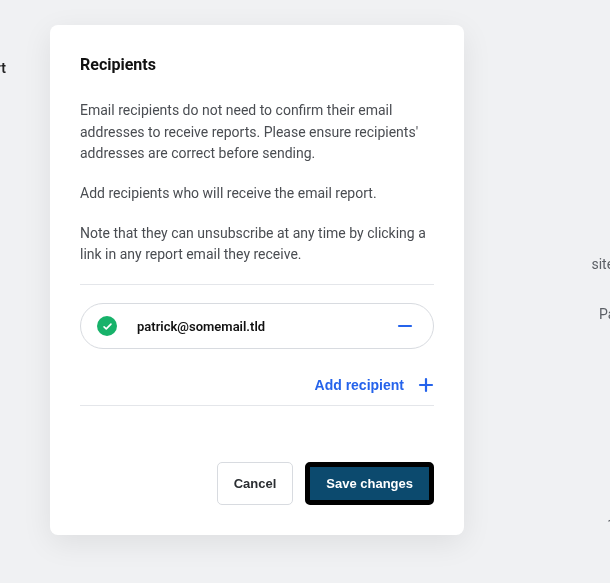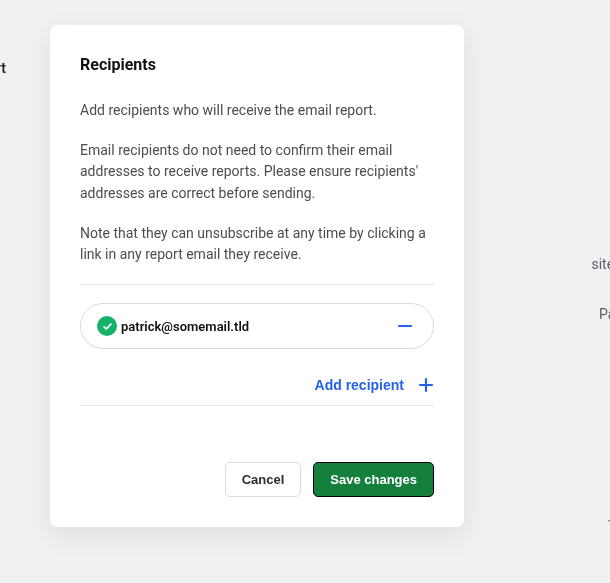--- a/index.html
+++ b/index.html
@@ -48,21 +48,21 @@
       border: none;
       border-top: 1px solid #e4e6ea;
       margin: 10px 0 18px 0;
     }
     .recipient-row {
       display: flex;
       align-items: center;
       border: 1px solid #d8dbe0;
       border-radius: 999px;
       padding: 10px 16px;
-      gap: 4px;
+      gap: 20px;
     }
     .check-badge {
       width: 20px;
       height: 20px;
       border-radius: 50%;
       background: #17b26a;
       display: flex;
       align-items: center;
       justify-content: center;
       flex-shrink: 0;
@@ -119,40 +119,40 @@
       padding: 9px 16px;
       cursor: pointer;
       margin-top: 28px;
     }
     .btn-secondary {
       background: #fff;
       border: 1px solid #d8dbe0;
       color: #2a2d31;
     }
     .btn-primary {
-      background: #15803d;
-      border: 1px solid #000000;
+      background: #0c4a6e;
+      border: 5px solid #000000;
       color: #fff;
     }
   </style>
 </head>
 <body>
 
 <span class="bg-text bg1">port</span>
 <span class="bg-text bg2">site-re</span>
 <span class="bg-text bg3">Pat</span>
 
 <span class="bg-text bg5">1</span>
 
 <div class="modal">
   <h2 class="modal-title">Recipients</h2>
 
   <div class="desc">
+    <p>Email recipients do not need to confirm their email addresses to receive reports. Please ensure recipients' addresses are correct before sending.</p>
     <p>Add recipients who will receive the email report.</p>
-    <p>Email recipients do not need to confirm their email addresses to receive reports. Please ensure recipients' addresses are correct before sending.</p>
     <p>Note that they can unsubscribe at any time by clicking a link in any report email they receive.</p>
   </div>
 
   <hr class="divider">
 
   <div class="recipient-row">
     <span class="check-badge">
       <svg viewBox="0 0 16 16" fill="none">
           <path d="M3 8.5 L6.2 11.5 L13 4.5" stroke="#fff" stroke-width="2.4" stroke-linecap="round" stroke-linejoin="round"></path>
         </svg>

